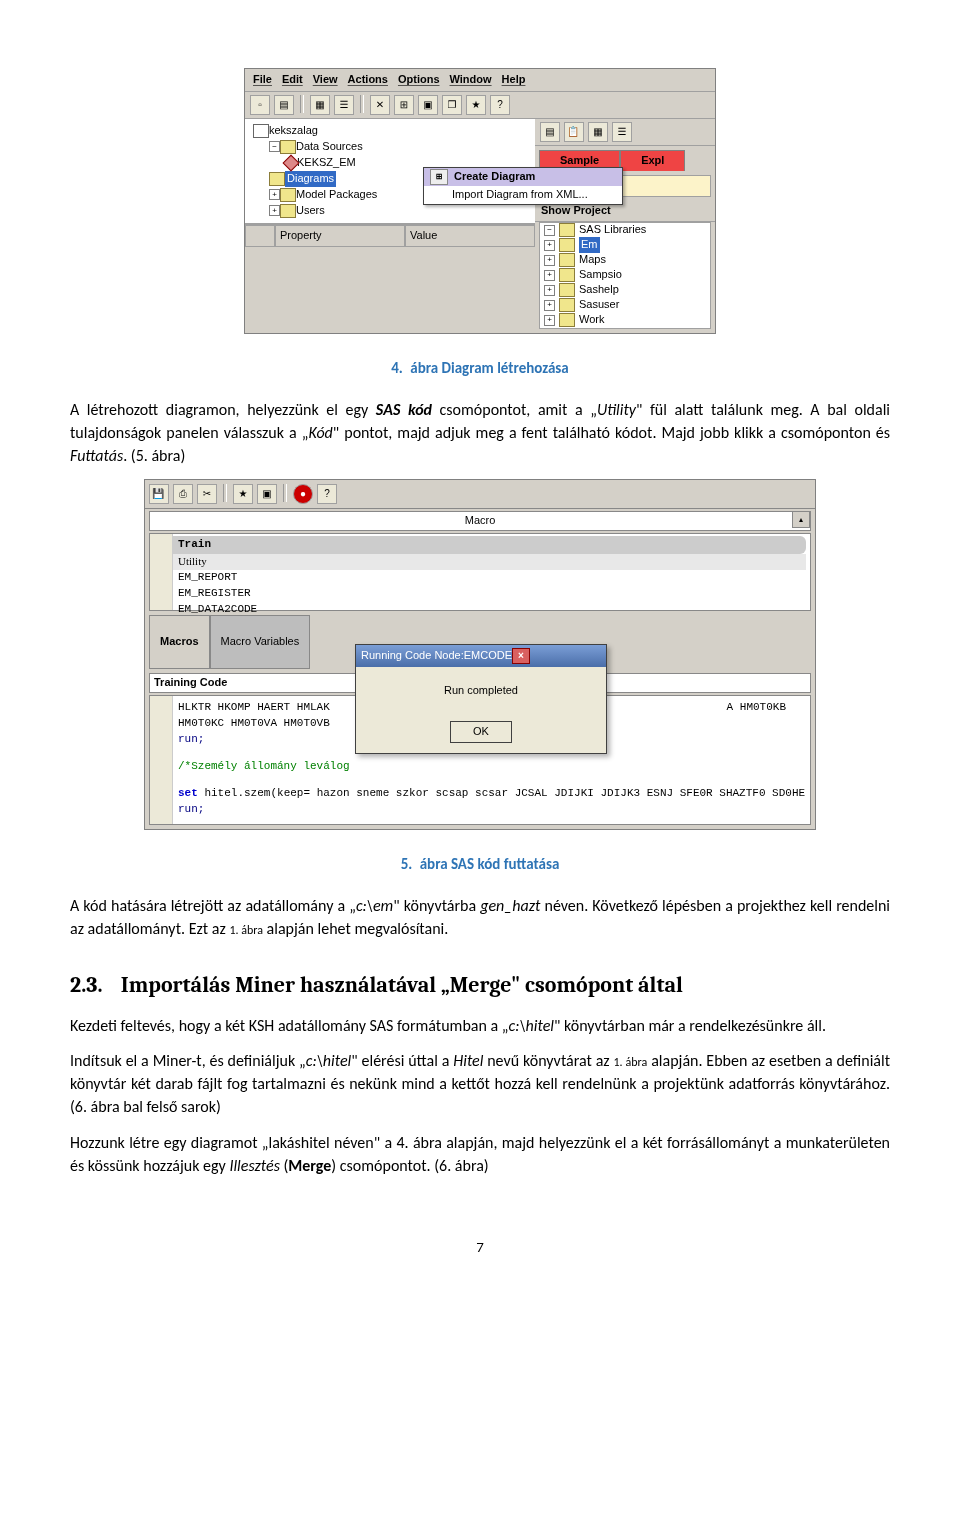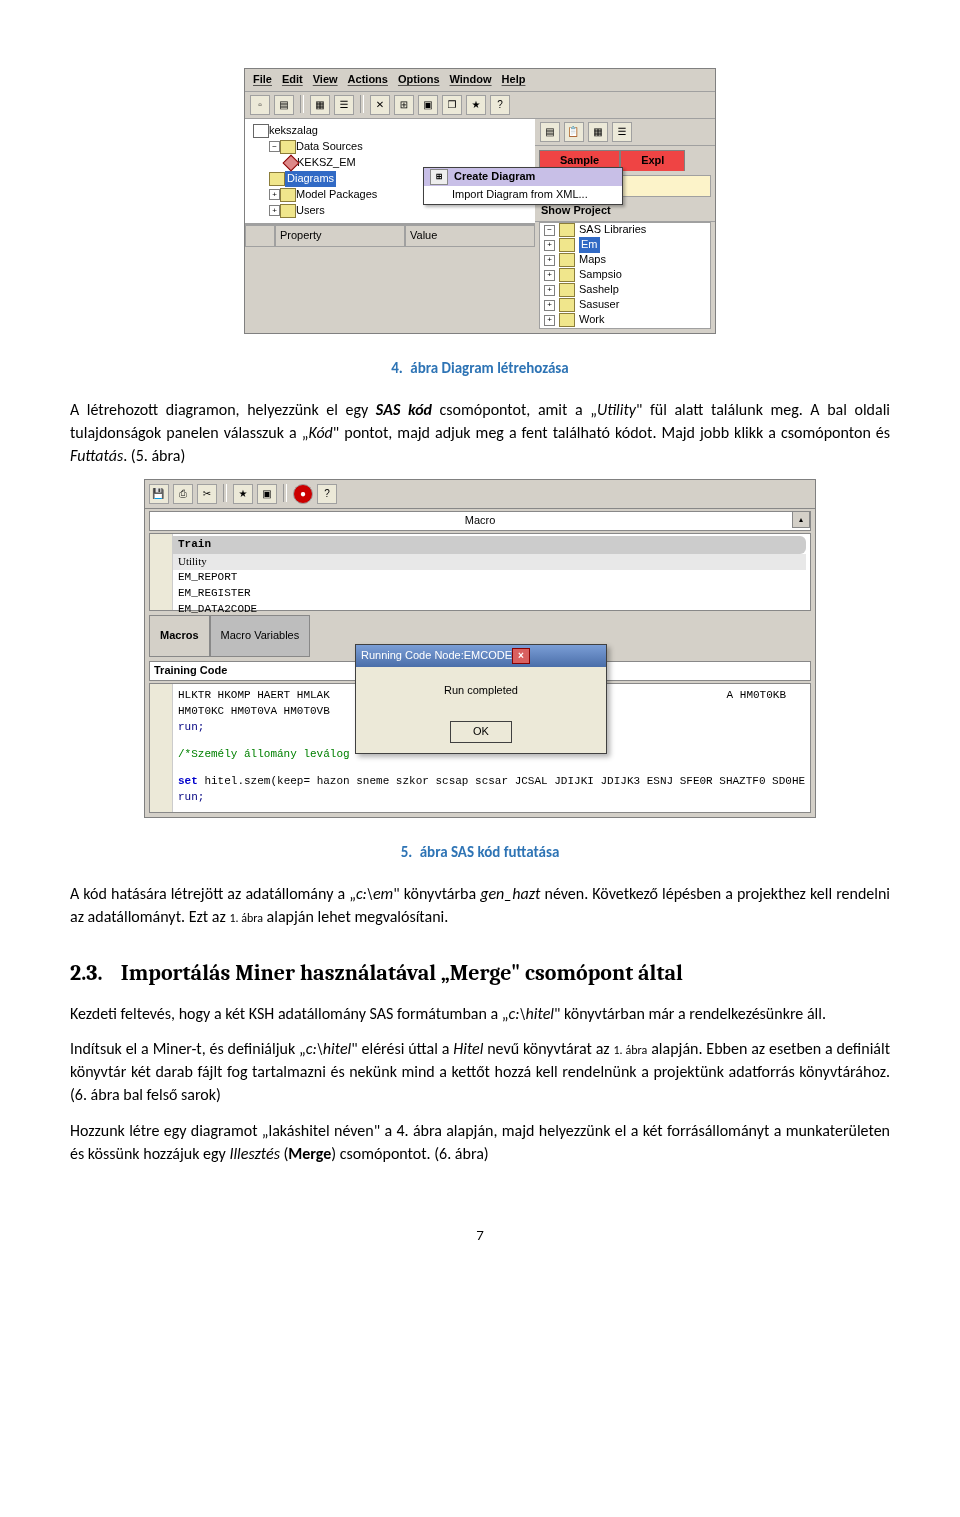--- a/index.html
+++ b/index.html
@@ -331,21 +331,21 @@
     border-radius: 6px;
   }
   .macro-tabs {
     display: flex;
     margin: 4px;
     gap: 0;
   }
   .macro-tab {
     border: 1px solid #888;
     background: #bdbdbd;
-    padding: 12px 10px;
+    padding: 18px 10px;
     font-size: 11px;
     text-align: right;
   }
   .macro-tab.active {
     background: #d4d0c8;
     font-weight: bold;
   }
   .tc-head {
     background: #fff;
     border: 1px solid #888;

